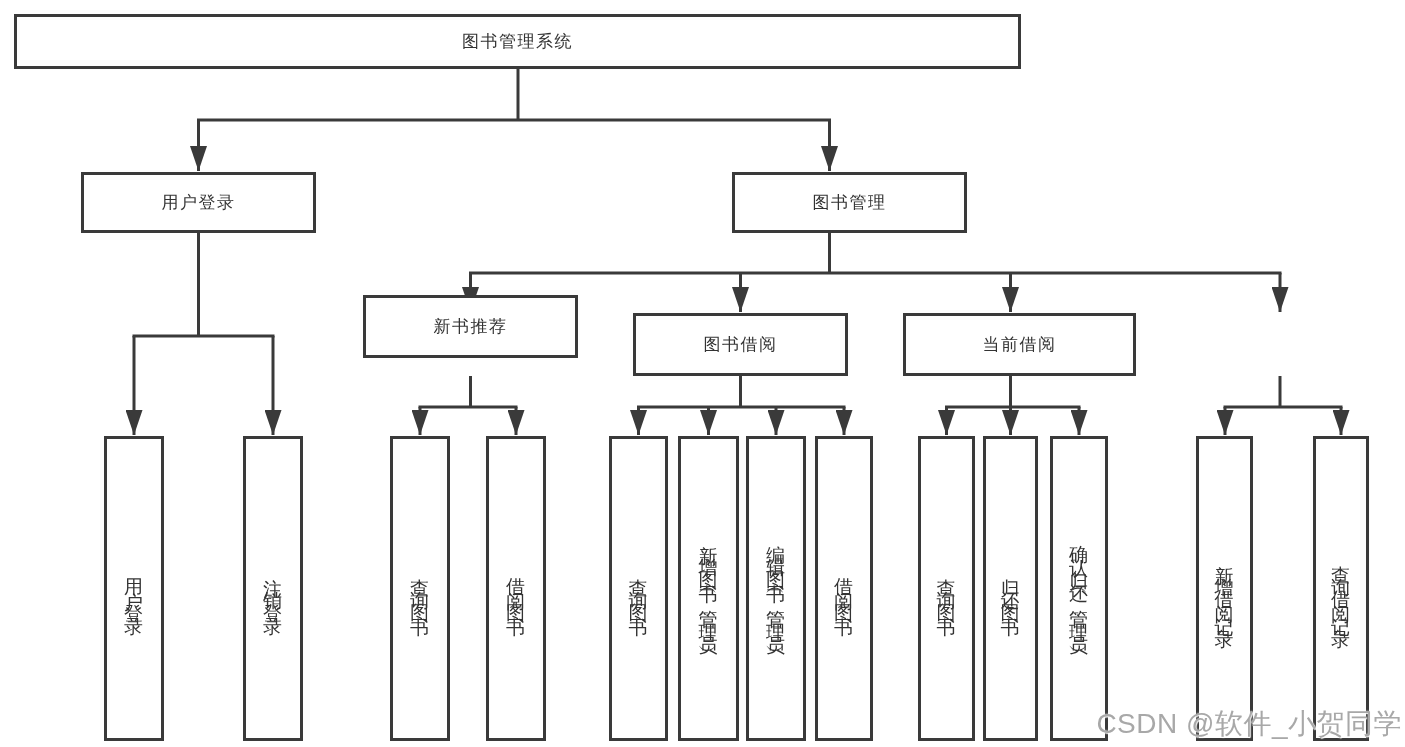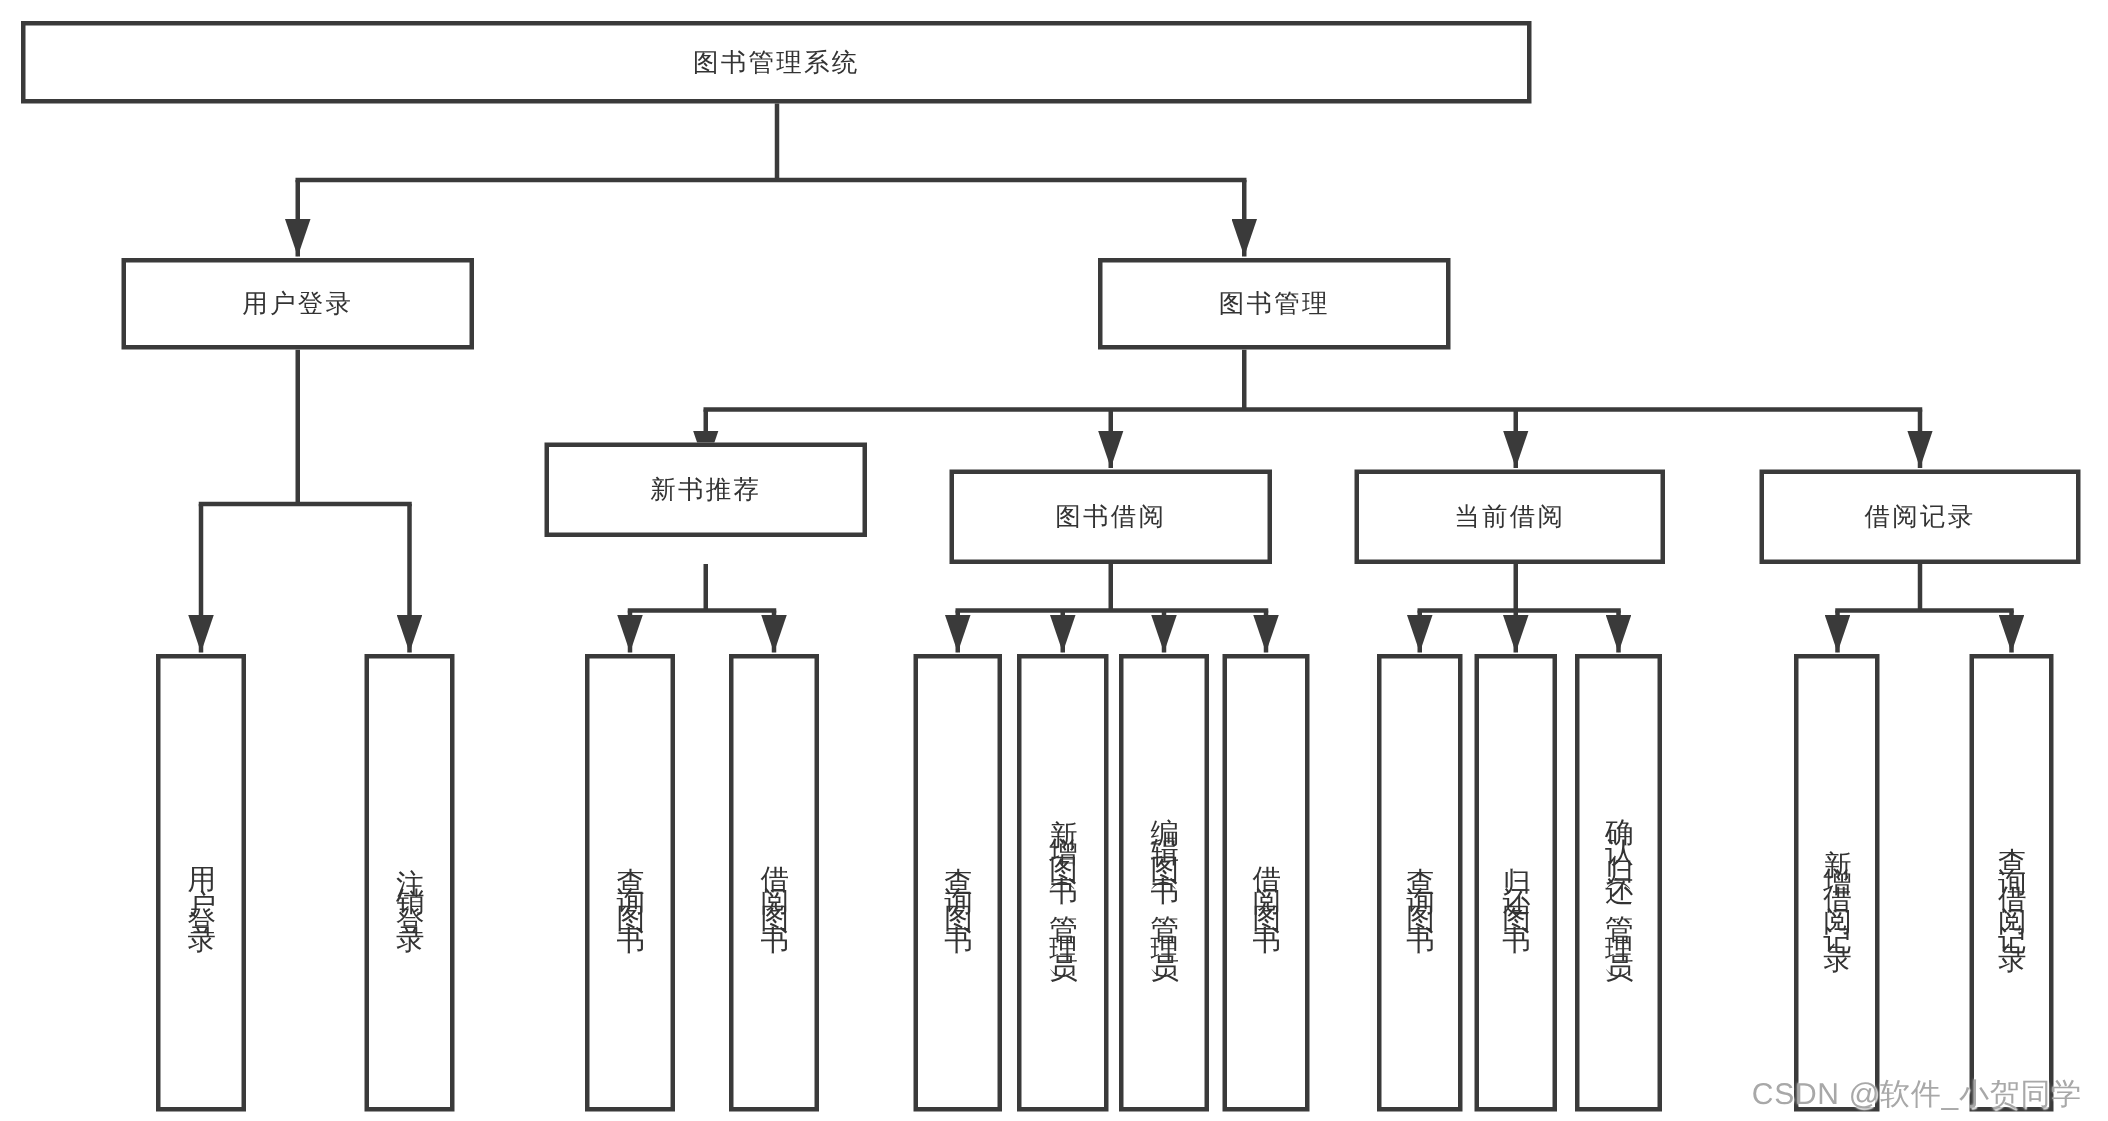--- a/index.html
+++ b/index.html
@@ -39,24 +39,24 @@
   .leaf .vtext{
     writing-mode:vertical-rl;
     text-orientation:mixed;
     font-size:19px;
     line-height:1;
     letter-spacing:13px;
     white-space:nowrap;
   }
   .watermark{
     position:absolute;
-    right:17px;
+    right:3px;
     bottom:4px;
     z-index:3;
-    font-size:20px;
+    font-size:28px;
     letter-spacing:0.5px;
     color:var(--wm);
     text-shadow:0 0 2px rgba(255,255,255,.9),1px 1px 1px rgba(255,255,255,.9);
     white-space:nowrap;
   }
 </style>
 </head>
 <body>
 
 <div class="canvas">
@@ -122,25 +122,22 @@
   <div class="node hbox" style="left:732px;top:172px;width:235px;height:61px">
     <span>图书管理</span>
   </div>
 
   <div class="node hbox" style="left:363px;top:295px;width:215px;height:63px">
     <span>新书推荐</span>
   </div>
   <div class="node hbox" style="left:633px;top:313px;width:215px;height:63px">
     <span>图书借阅</span>
   </div>
-  <div class="node hbox" style="left:903px;top:313px;width:207px;height:63px">
+  <div class="node hbox" style="left:903px;top:313px;width:233px;height:63px">
     <span>当前借阅</span>
-  </div>
-  <div class="node hbox" style="left:1173px;top:313px;width:214px;height:63px">
-    <span>借阅记录</span>
   </div>
 
   <div class="node leaf" style="left:104px;top:436px;width:60px;height:305px">
     <span class="vtext">用户登录</span>
   </div>
   <div class="node leaf" style="left:243px;top:436px;width:60px;height:305px">
     <span class="vtext">注销登录</span>
   </div>
 
   <div class="node leaf" style="left:390px;top:436px;width:60px;height:305px">

